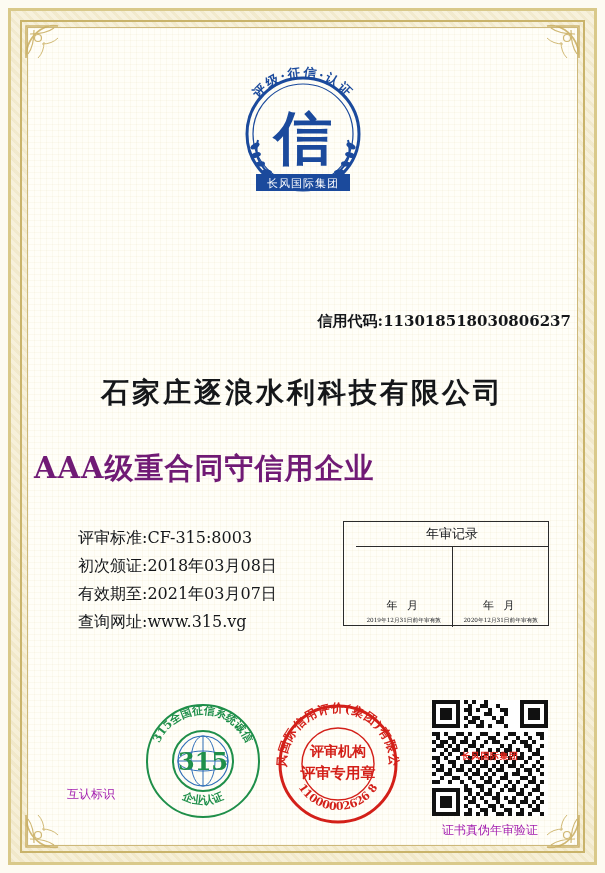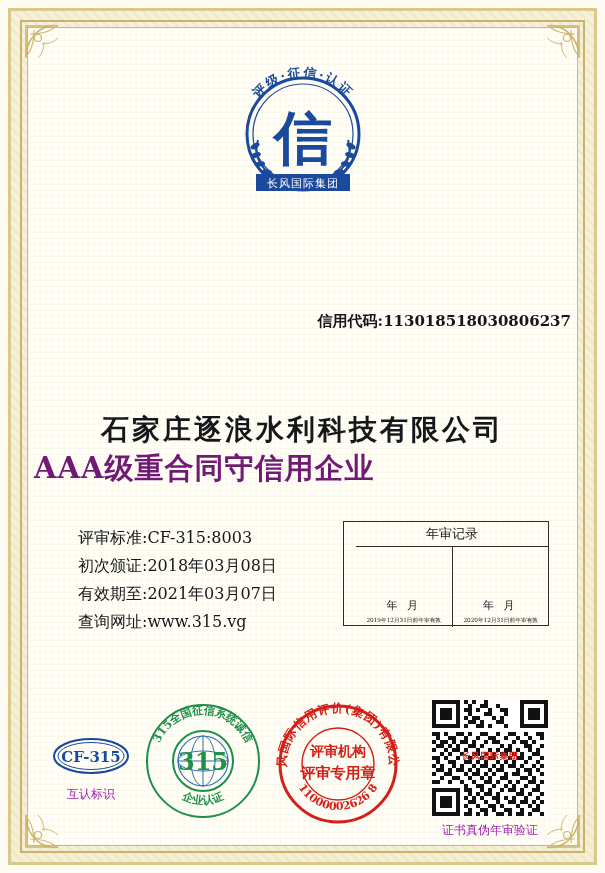--- a/index.html
+++ b/index.html
@@ -103,21 +103,20 @@
     position: absolute;
     top: 340px;
     left: 0;
     right: 0;
     text-align: center;
     font-family: "DejaVu Serif", serif;
     font-weight: bold;
     font-size: 28px;
     letter-spacing: 3px;
     color: #15171a;
-    margin-top: 37px;
   }
   .award-line {
     position: absolute;
     top: 415px;
     left: 0;
     right: 0;
     text-align: left;
     font-family: "DejaVu Serif", serif;
     font-weight: bold;
     font-size: 29px;
@@ -364,27 +363,20 @@
         </div>
         <div class="review-col">
           <div class="review-ym">年 月</div>
           <div class="review-note">2020年12月31日前年审有效</div>
         </div>
       </div>
     </div>
 
     <div class="seal-row">
 
-      <div class="seal cf-badge">
-        <svg viewBox="0 0 78 40">
-          <ellipse cx="39" cy="20" rx="37" ry="17" fill="none" stroke="#1b4a9c" stroke-width="2"></ellipse>
-          <ellipse cx="39" cy="20" rx="33" ry="13.5" fill="none" stroke="#1b4a9c" stroke-width="1"></ellipse>
-          <text x="39" y="26" text-anchor="middle" font-family="DejaVu Serif, serif" font-size="15" font-weight="bold" fill="#1b4a9c">CF-315</text>
-        </svg>
-      </div>
       <div class="seal-caption cap-cf">互认标识</div>
 
       <div class="seal seal-315">
         <svg viewBox="0 0 118 118">
           <defs>
             <path id="ring315top" d="M 12 59 A 47 47 0 0 1 106 59"></path>
             <path id="ring315bot" d="M 16 59 A 43 43 0 0 0 102 59"></path>
           </defs>
           <circle cx="59" cy="59" r="56" fill="none" stroke="#1f8f4a" stroke-width="2"></circle>
           <circle cx="59" cy="59" r="30" fill="none" stroke="#1f8f4a" stroke-width="2"></circle>

